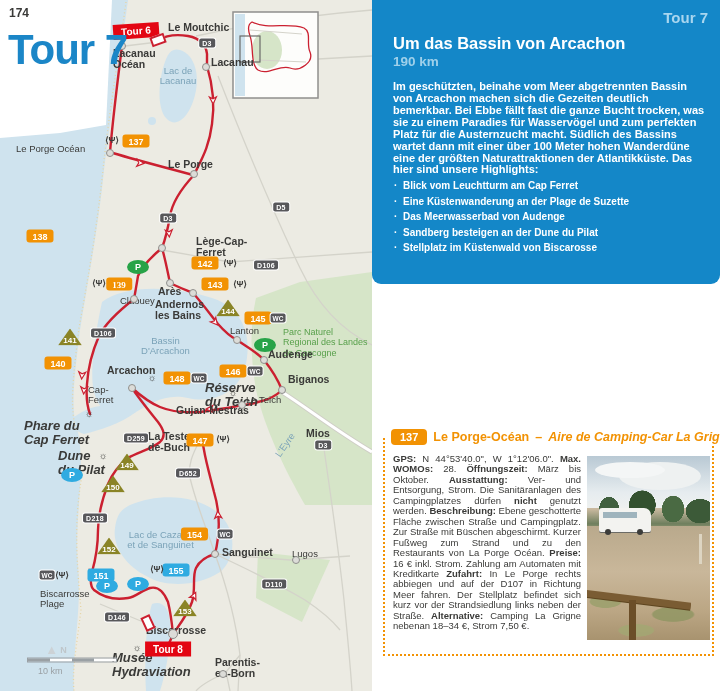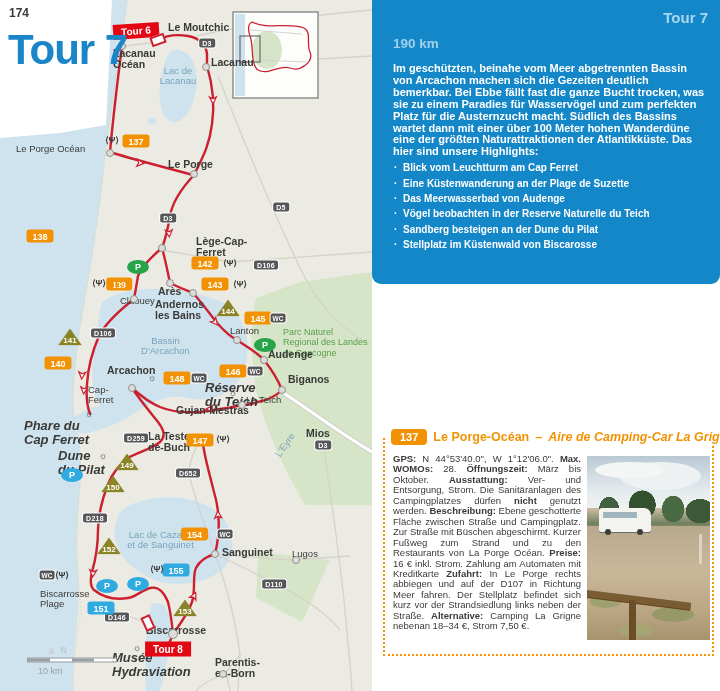--- a/index.html
+++ b/index.html
@@ -326,21 +326,21 @@
       </div>
       <div class="mk" style="left: 199px; top: 378px;">
         <span class="chip-wc">WC</span>
       </div>
       <div class="mk" style="left: 188px; top: 534px; padding-left: 13px;">
         <span class="camper">154</span>
       </div>
       <div class="mk" style="left: 225px; top: 534px;">
         <span class="chip-wc">WC</span>
       </div>
-      <div class="mk" style="left: 79px; top: 608px; padding-left: 44px;">
+      <div class="mk" style="left: 79px; top: 575px; padding-left: 44px;">
         <span class="camper blue">151</span>
       </div>
       <div class="mk" style="left: 62px; top: 575px;">
         <span class="chip-rest">⟨Ψ⟩</span>
       </div>
       <div class="mk" style="left: 47px; top: 575px;">
         <span class="chip-wc">WC</span>
       </div>
       <div class="mk" style="left: 176px; top: 570px;">
         <span class="camper blue">155</span>
@@ -476,27 +476,27 @@
         <span class="scalebar"></span>
       </div>
     </div>
   <div class="pageno">174</div>
   <div class="tour-big">Tour 7</div>
 </div>
 
 <div id="right">
   <div class="bluebox">
     <div class="tour-corner">Tour 7</div>
+    <h1>Um das Bassin von Arcachon</h1>
     <div class="km">190 km</div>
     <p>Im geschützten, beinahe vom Meer abgetrennten Bassin von Arcachon machen sich die Gezeiten deutlich bemerkbar. Bei Ebbe fällt fast die ganze Bucht trocken, was sie zu einem Paradies für Wasservögel und zum perfekten Platz für die Austernzucht macht. Südlich des Bassins wartet dann mit einer über 100 Meter hohen Wanderdüne eine der größten Naturattraktionen der Atlantikküste. Das hier sind unsere Highlights:</p>
     <ul>
       <li>Blick vom Leuchtturm am Cap Ferret</li>
       <li>Eine Küstenwanderung an der Plage de Suzette</li>
       <li>Das Meerwasserbad von Audenge</li>
-      <li>Vögel beobachten in der Reserve Naturelle du Teich</li>
       <li>Sandberg besteigen an der Dune du Pilat</li>
       <li>Stellplatz im Küstenwald von Biscarosse</li>
     </ul>
   </div>
 
   <p class="intro"><span>Je nachdem, ob Sie kleine oder etwas größere Straßen vorziehen, steuern Sie ihr Wohnmobil entweder an der westlichen Seite oder auf der gut ausgebauten Straße an der östlichen Seite des Lac de Lacanau nach Le Porge. Zwischen Lacanau und dem Bassin von Arcachon zweigen dann noch zwei weitere Stichstraßen zum Meer ab. Beide führen zu kleinen Ansiedlungen hinter ruhigen Stränden. Am Ende des ersten Abstechers landen wir in </span><b>Le Porge Océan</b><span> und an einem Campingplatz, vor dessen Toren auch ein Wohnmobilstellplatz zur Wahl steht.</span></p>
 
   <div class="entry">
     <div class="entry-title">
       <span class="camper big">137</span>

